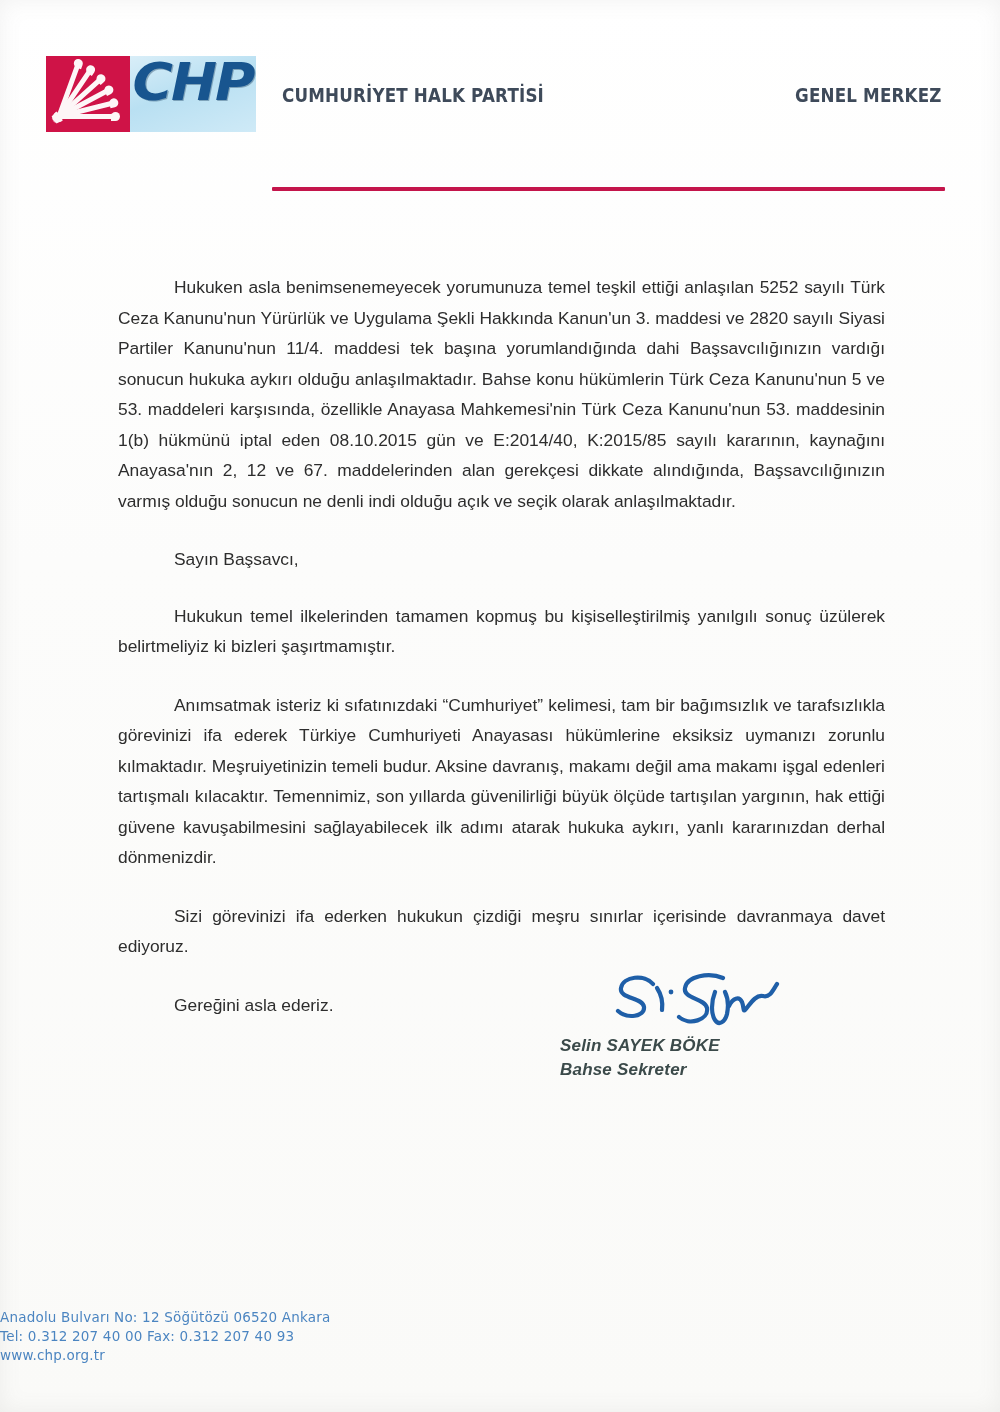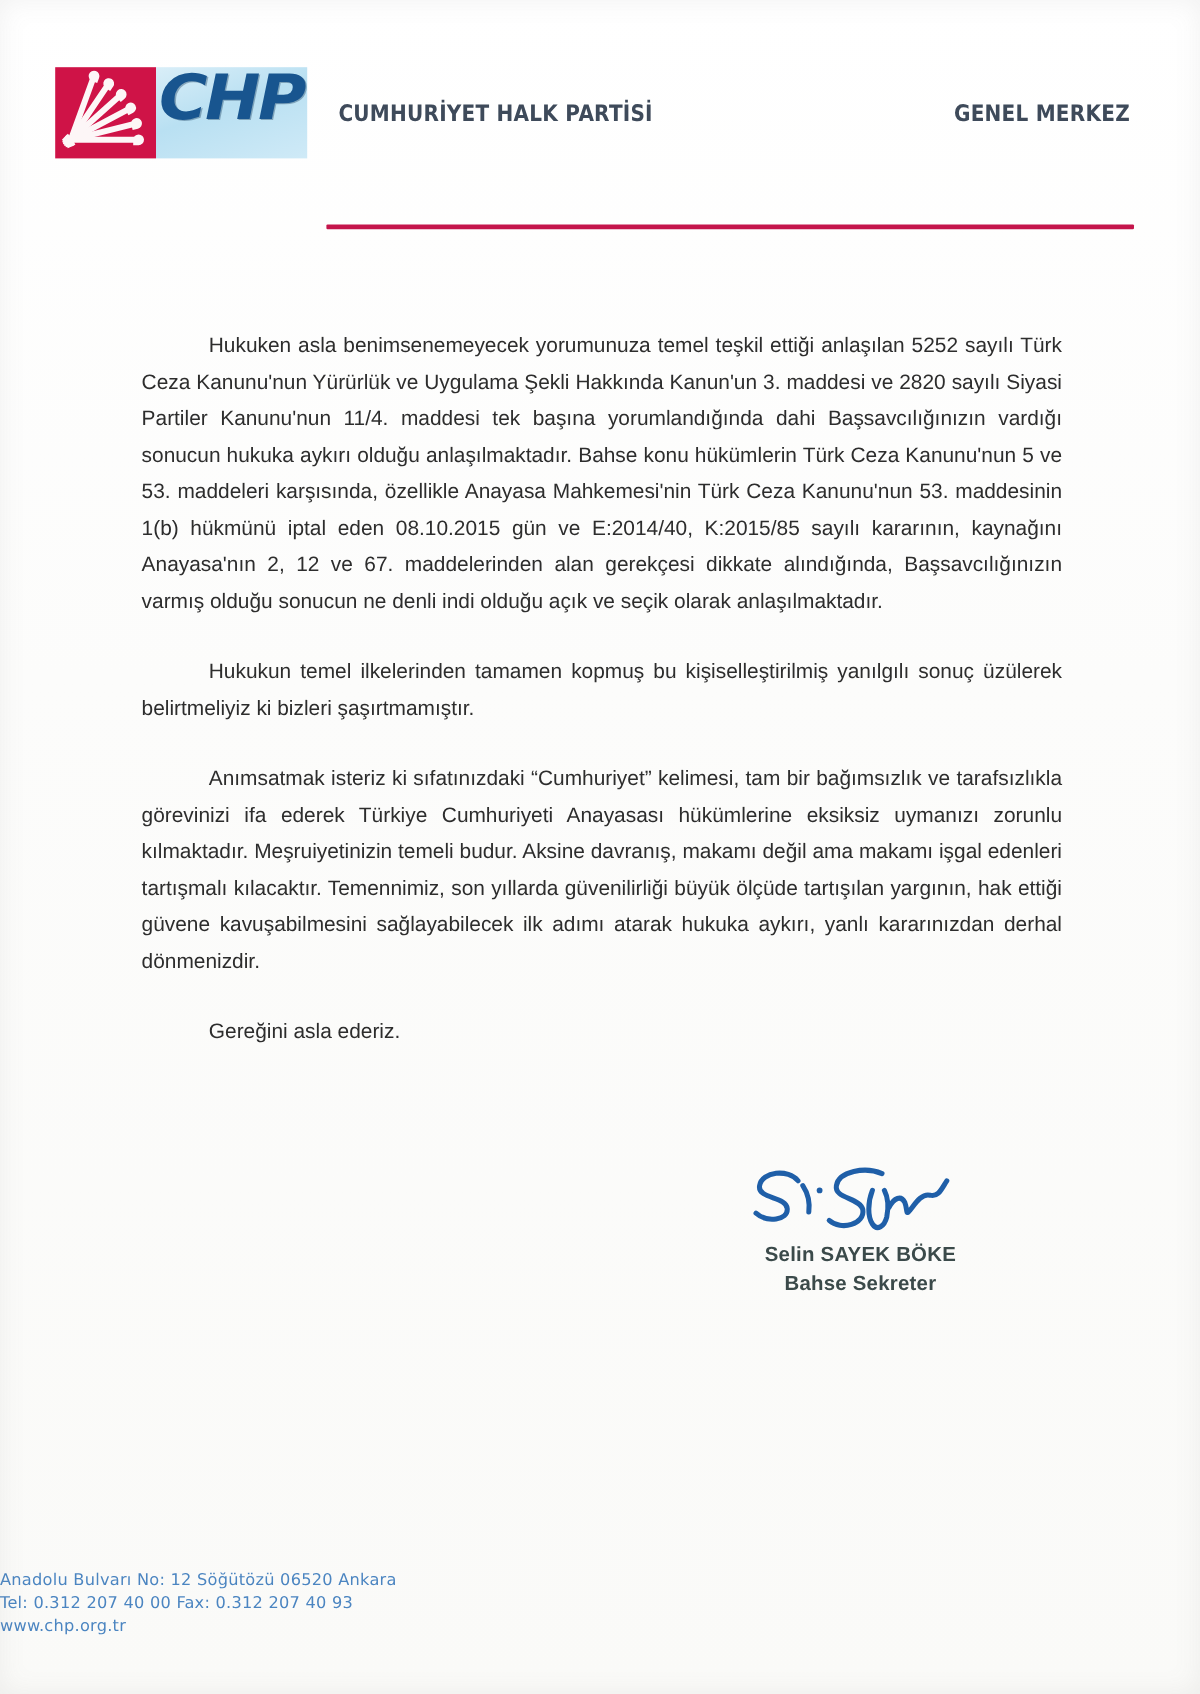--- a/index.html
+++ b/index.html
@@ -176,24 +176,25 @@
     margin: 0;
     font-size: 17.4px;
     line-height: 30.5px;
     text-indent: 56px;
     color: #2d2d2d;
   }
 
   
   .signature-block {
     position: absolute;
-    left: 572px;
+    left: 560px;
     top: 966px;
     width: 290px;
-    text-align: center;
+    text-align: left;
+    font-style: italic;
   }
   .sig-mark {
     height: 66px;
     margin-bottom: 2px;
   }
   .sig-mark svg { display: block; margin: 0 auto; }
   .signer-name {
     font-family: "Liberation Sans", sans-serif;
     font-weight: bold;
     font-size: 17px;
@@ -251,25 +252,27 @@
 
     <div class="genel-merkez">GENEL MERKEZ</div>
 
     <div class="head-rule"></div>
   </div>
 
   <div class="body-copy">
 
     <p class="para">Hukuken asla benimsenemeyecek yorumunuza temel teşkil ettiği anlaşılan 5252 sayılı Türk Ceza Kanunu'nun Yürürlük ve Uygulama Şekli Hakkında Kanun'un 3. maddesi ve 2820 sayılı Siyasi Partiler Kanunu'nun 11/4. maddesi tek başına yorumlandığında dahi Başsavcılığınızın vardığı sonucun hukuka aykırı olduğu anlaşılmaktadır. Bahse konu hükümlerin Türk Ceza Kanunu'nun 5 ve 53. maddeleri karşısında, özellikle Anayasa Mahkemesi'nin Türk Ceza Kanunu'nun 53. maddesinin 1(b) hükmünü iptal eden 08.10.2015 gün ve E:2014/40, K:2015/85 sayılı kararının, kaynağını Anayasa'nın 2, 12 ve 67. maddelerinden alan gerekçesi dikkate alındığında, Başsavcılığınızın varmış olduğu sonucun ne denli indi olduğu açık ve seçik olarak anlaşılmaktadır.</p>
 
+    <p class="salutation">Sayın Başsavcı,</p>
 
     <p class="para">Hukukun temel ilkelerinden tamamen kopmuş bu kişiselleştirilmiş yanılgılı sonuç üzülerek belirtmeliyiz ki bizleri şaşırtmamıştır.</p>
 
     <p class="para">Anımsatmak isteriz ki sıfatınızdaki “Cumhuriyet” kelimesi, tam bir bağımsızlık ve tarafsızlıkla görevinizi ifa ederek Türkiye Cumhuriyeti Anayasası hükümlerine eksiksiz uymanızı zorunlu kılmaktadır. Meşruiyetinizin temeli budur.  Aksine davranış, makamı değil ama makamı işgal edenleri tartışmalı kılacaktır. Temennimiz, son yıllarda güvenilirliği büyük ölçüde tartışılan yargının, hak ettiği güvene kavuşabilmesini sağlayabilecek ilk adımı atarak hukuka aykırı, yanlı kararınızdan derhal dönmenizdir.</p>
 
+    <p class="para">Sizi görevinizi ifa ederken hukukun çizdiği meşru sınırlar içerisinde davranmaya davet ediyoruz.</p>
 
     <p class="closing">Gereğini asla ederiz.</p>
   </div>
 
   <div class="signature-block">
     <div class="sig-mark">
       <svg width="200" height="64" viewBox="0 0 200 64" fill="none" xmlns="http://www.w3.org/2000/svg" aria-hidden="true">
         <g stroke="#1f5fa8" stroke-width="4.2" stroke-linecap="round" stroke-linejoin="round" fill="none">
           <path d="M48 18 C40 8, 18 10, 16 22 C14 33, 38 31, 39 41 C40 51, 22 53, 13 45"></path>
           <path d="M52 22 C56 28, 58 36, 57 44"></path>

